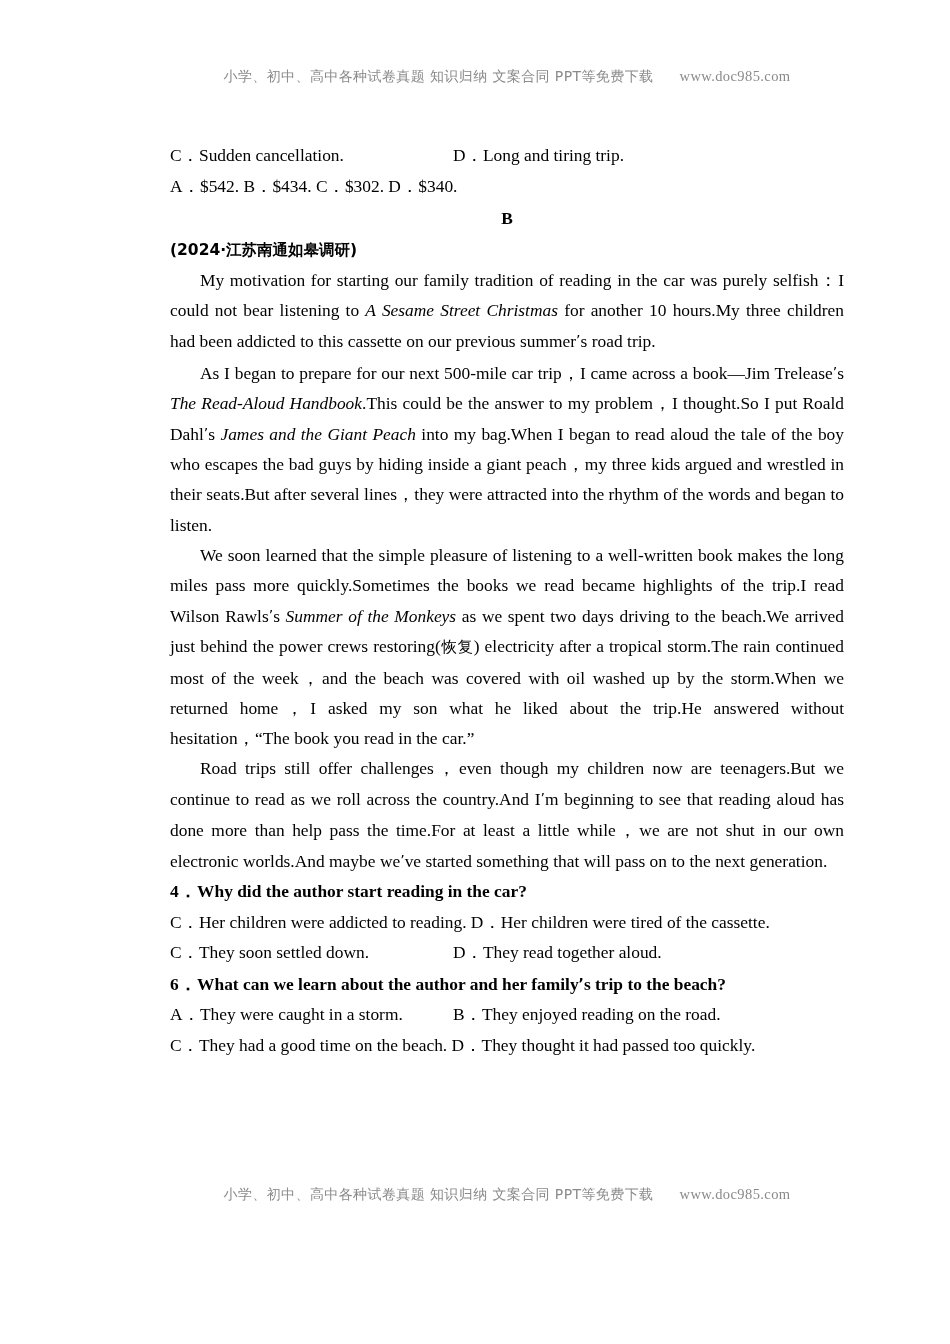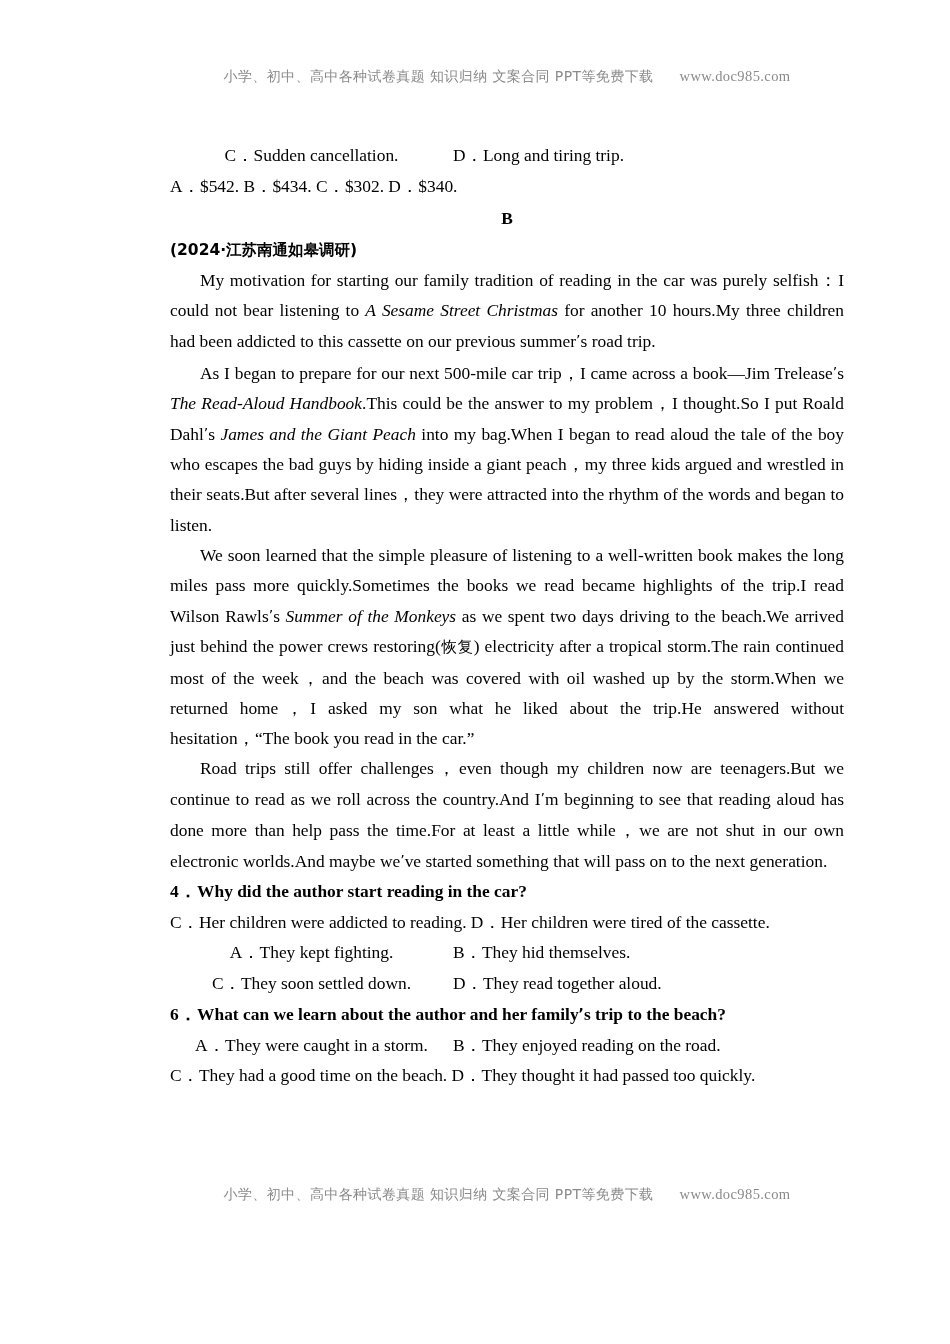--- a/index.html
+++ b/index.html
@@ -48,21 +48,20 @@
   .opt-line {
     font-size: 17.4px;
     line-height: 30.5px;
     white-space: nowrap;
     margin: 0;
     padding: 0;
   }
   .opt-line .col2 {
     display: inline-block;
     width: 283px;
-    text-align: center;
   }
   .q-stem {
     font-size: 17.4px;
     font-weight: bold;
     line-height: 30.5px;
     margin: 0;
     padding: 0;
     white-space: nowrap;
   }
   .q-num { letter-spacing: 0.5px; }
@@ -124,21 +123,20 @@
     <div id="passage-slot">
         <p class="para"><span>My motivation for starting our family tradition of reading in the car was purely selfish：I could not bear listening to </span><i>A Sesame Street Christmas</i><span> for another 10 hours.My three children had been addicted to this cassette on our previous summer</span><span class="apos">’</span><span>s road trip.</span></p>
         <p class="para"><span>As I began to prepare for our next 500-mile car trip，I came across a book—Jim Trelease</span><span class="apos">’</span><span>s </span><i>The Read-Aloud Handbook</i><span>.This could be the answer to my problem，I thought.So I put Roald Dahl</span><span class="apos">’</span><span>s </span><i>James and the Giant Peach</i><span> into my bag.When I began to read aloud the tale of the boy who escapes the bad guys by hiding inside a giant peach，my three kids argued and wrestled in their seats.But after several lines，they were attracted into the rhythm of the words and began to listen.</span></p>
         <p class="para"><span>We soon learned that the simple pleasure of listening to a well-written book makes the long miles pass more quickly.Sometimes the books we read became highlights of the trip.I read Wilson Rawls</span><span class="apos">’</span><span>s </span><i>Summer of the Monkeys</i><span> as we spent two days driving to the beach.We arrived just behind the power crews restoring(</span><span class="cn">恢复</span><span>) electricity after a tropical storm.The rain continued most of the week，and the beach was covered with oil washed up by the storm.When we returned home，I asked my son what he liked about the trip.He answered without hesitation，“The book you read in the car.”</span></p>
         <p class="para"><span>Road trips still offer challenges，even though my children now are teenagers.But we continue to read as we roll across the country.And I</span><span class="apos">’</span><span>m beginning to see that reading aloud has done more than help pass the time.For at least a little while，we are not shut in our own electronic worlds.And maybe we</span><span class="apos">’</span><span>ve started something that will pass on to the next generation.</span></p>
       </div>
 
     <div id="questions-slot">
         <p class="q-stem"><span class="q-num">4．</span><span>Why did the author start reading in the car?</span></p>
         <p class="opt-line"><span><span>C．</span><span>Her children were addicted to reading.  </span></span><span><span>D．</span><span>Her children were tired of the cassette.</span></span></p>
-        <p class="opt-line"><span class="col2"><span>A．</span><span>They kept fighting.</span></span><span><span>B．</span><span>They hid themselves.</span></span></p>
         <p class="opt-line"><span class="col2"><span>C．</span><span>They soon settled down.</span></span><span><span>D．</span><span>They read together aloud.</span></span></p>
         <p class="q-stem"><span class="q-num">6．</span><span>What can we learn about the author and her family</span><span class="apos">’</span><span>s trip to the beach?</span></p>
         <p class="opt-line"><span class="col2"><span>A．</span><span>They were caught in a storm.</span></span><span><span>B．</span><span>They enjoyed reading on the road.</span></span></p>
         <p class="opt-line"><span><span>C．</span><span>They had a good time on the beach.  </span></span><span><span>D．</span><span>They thought it had passed too quickly.</span></span></p>
       </div>
 
   </div>
 
   <div class="watermark watermark-bottom">
     <span class="cn">小学、初中、高中各种试卷真题 知识归纳 文案合同 PPT等免费下载</span>

